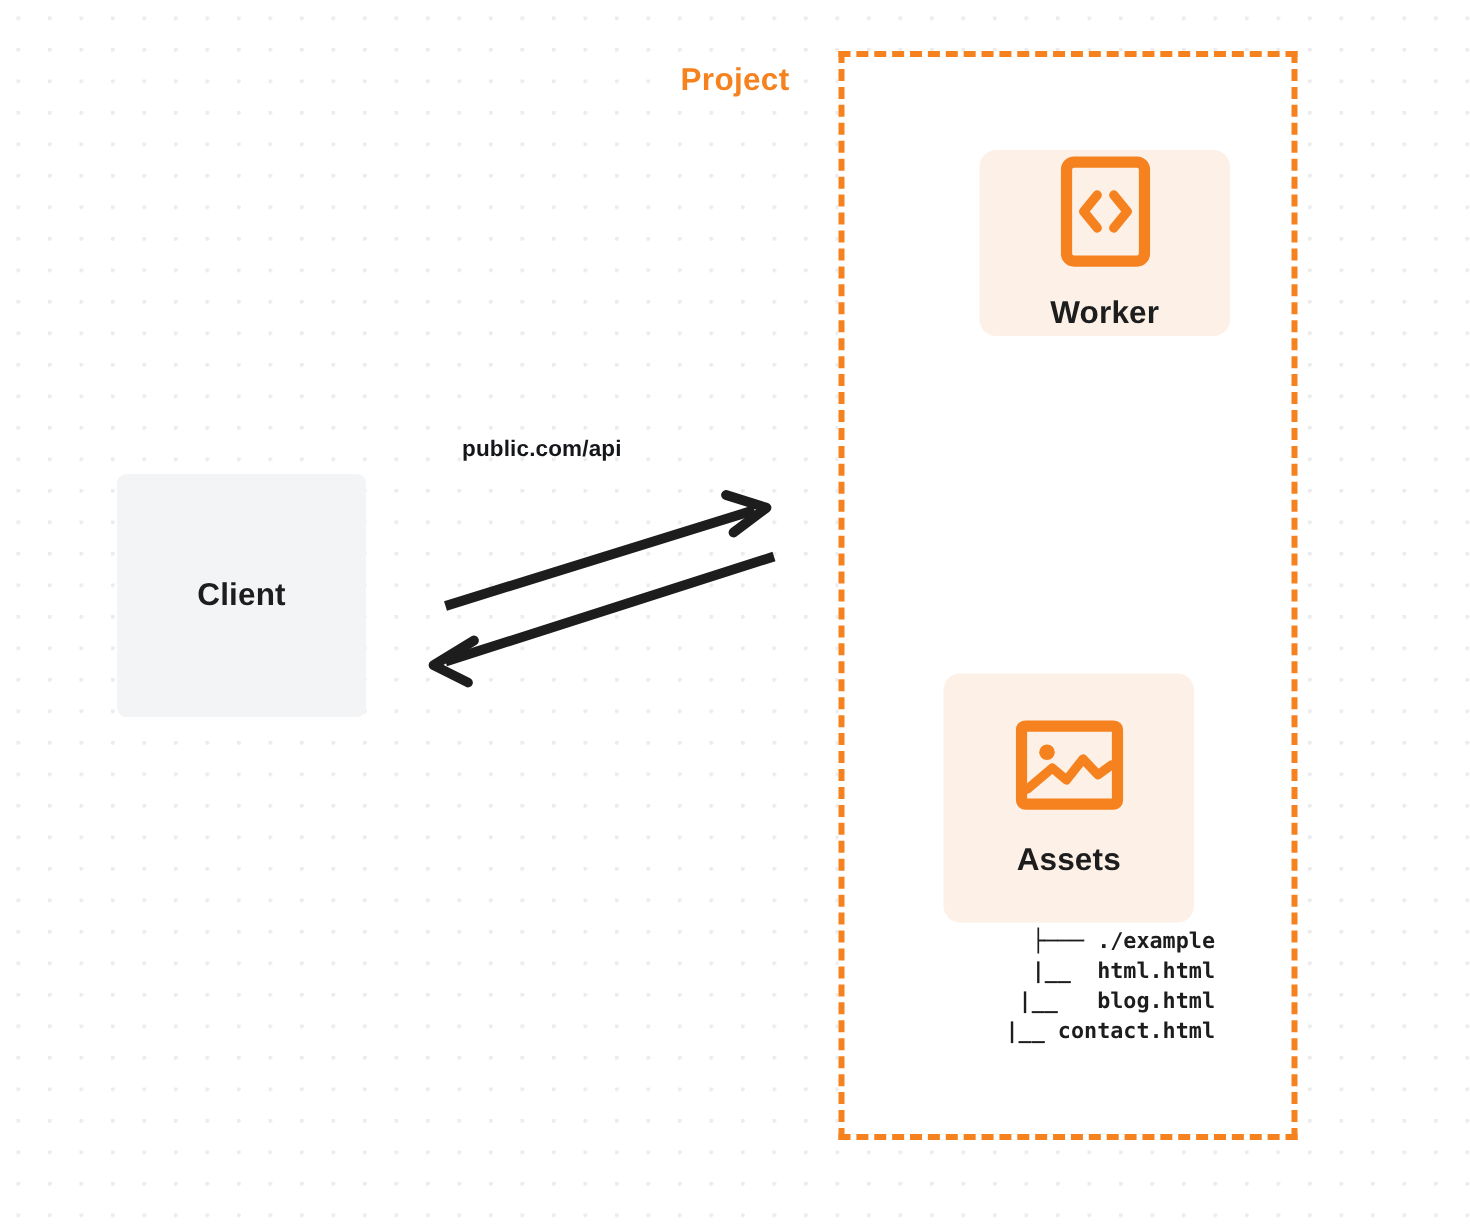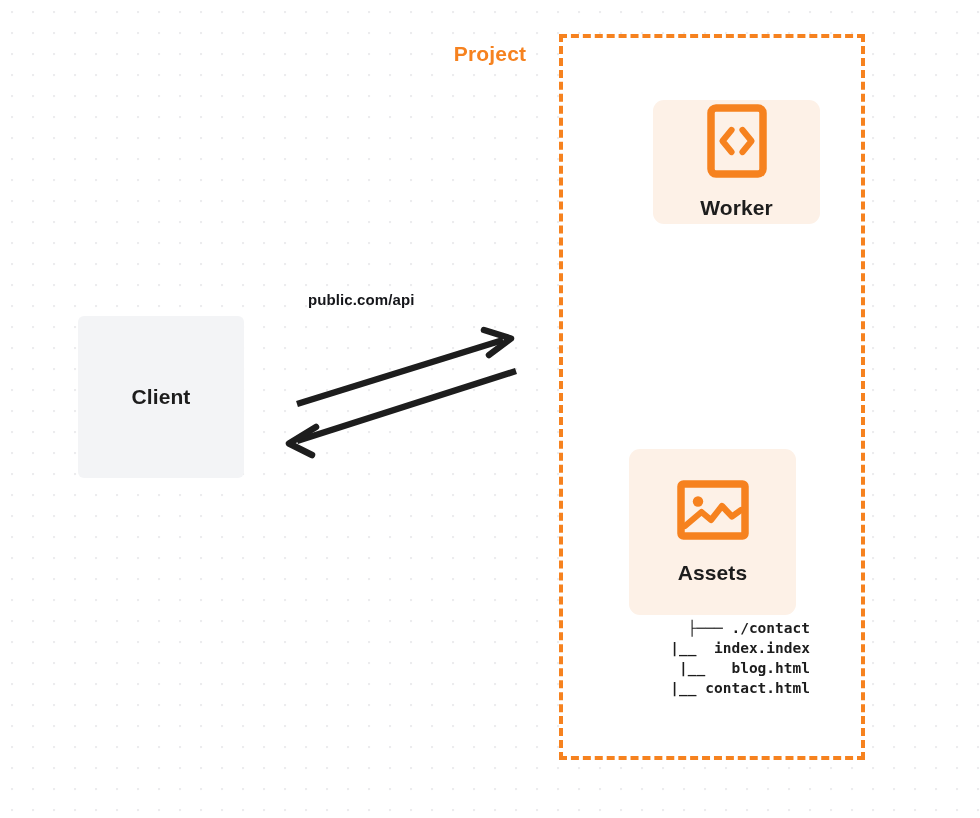--- a/index.html
+++ b/index.html
@@ -176,22 +176,22 @@
       <svg width="72" height="62" viewBox="0 0 72 62" aria-hidden="true">
         <rect x="4" y="5" width="64" height="52" rx="2.5" ry="2.5" fill="none" stroke="#f6821f" stroke-width="7.5"></rect>
         <circle cx="21" cy="22.5" r="5.2" fill="#f6821f"></circle>
         <path d="M8 47 L24.5 33 L34 41 L45 27 L55 37.5 L64 31" fill="none" stroke="#f6821f" stroke-width="6.2" stroke-linecap="round" stroke-linejoin="round"></path>
       </svg>
     </span>
     <span class="service-label">Assets</span>
   </div>
 
   <div id="file-tree">
-    <span class="tree-row">├─── ./contact</span>
-    <span class="tree-row">   |__  index.index</span>
+    <span class="tree-row">├─── ./example</span>
+    <span class="tree-row">   |__  html.html</span>
     <span class="tree-row">   |__   blog.html</span>
     <span class="tree-row">   |__ contact.html</span>
   </div>
 
   <svg id="arrow-layer" viewBox="0 0 980 818">
 
     <g>
       <line x1="297" y1="404" x2="503" y2="340" stroke="#1d1d1d" stroke-width="6.5" stroke-linecap="butt"></line>
       <path d="M484 330 L511 338.5 L489 355" fill="none" stroke="#1d1d1d" stroke-width="6.5" stroke-linecap="round" stroke-linejoin="round"></path>
     </g>

